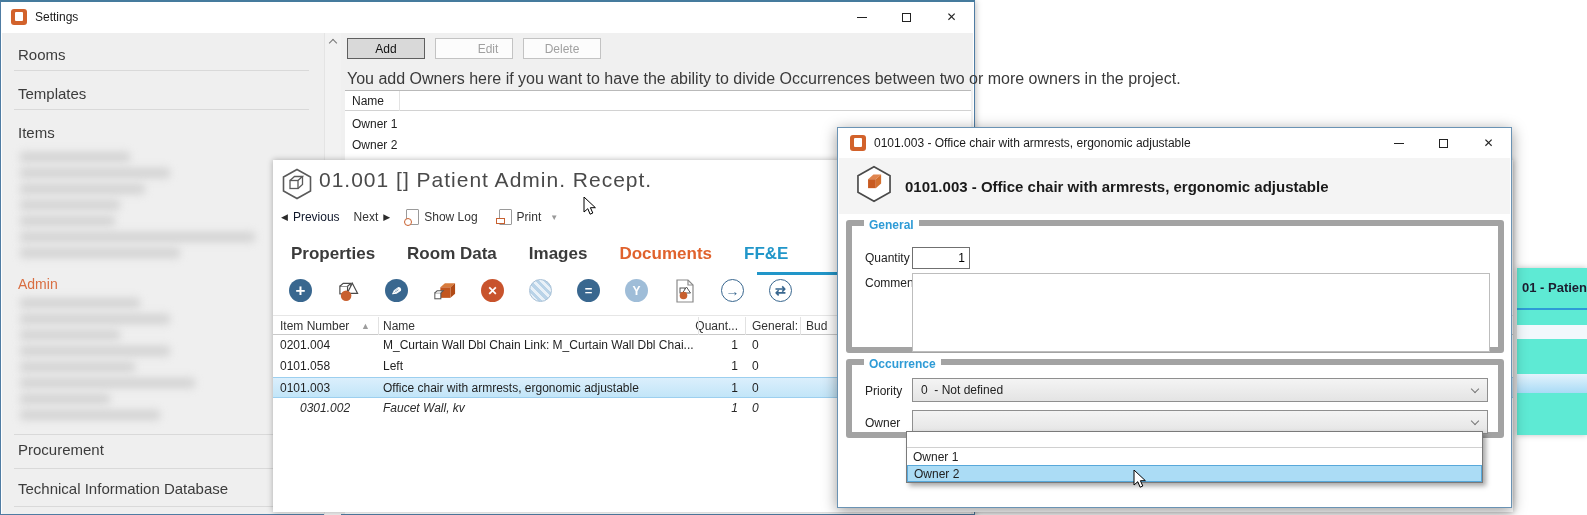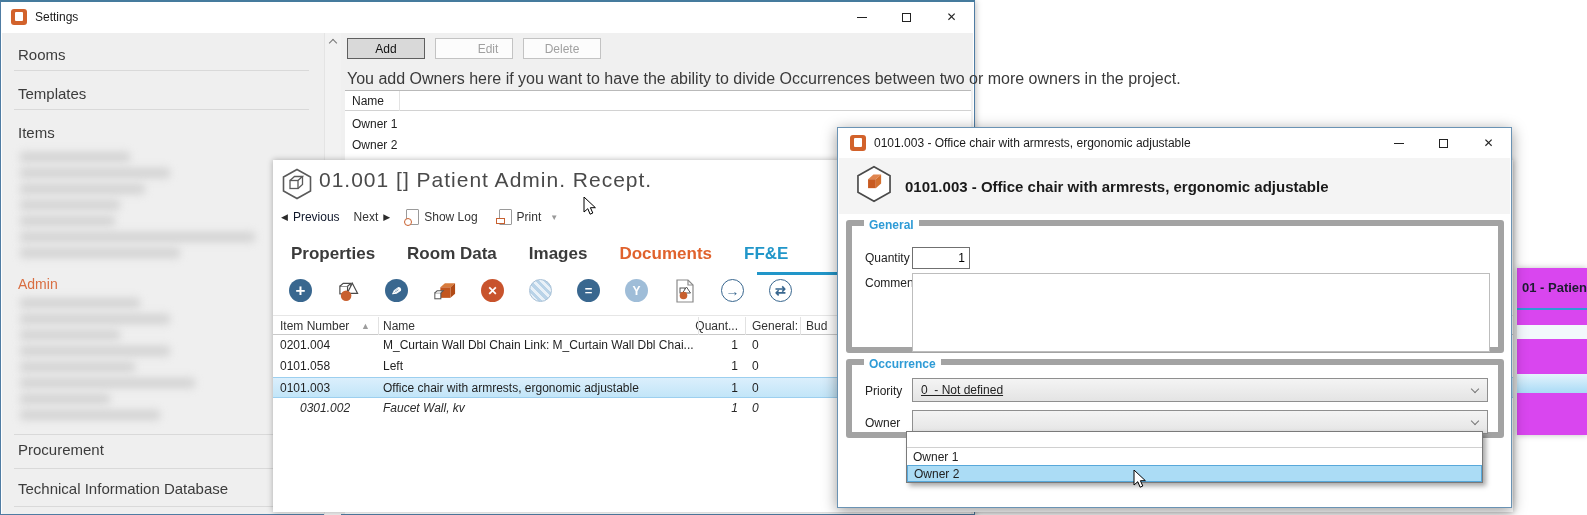--- a/index.html
+++ b/index.html
@@ -82,29 +82,29 @@
   #dialog { left:837px; top:127px; width:675px; height:381px; border:1px solid #6a93b4; box-shadow:0 3px 14px rgba(0,0,0,.4); }
   #dialog .header { position:absolute; left:1px; right:1px; top:30px; height:56px; background:#f4f4f4; display:flex; align-items:center; }
   #dialog .header .h-title { font-size:15px; font-weight:bold; color:#1a1a1a; margin-left:12px; white-space:nowrap; }
   .groupbox { position:absolute; left:8px; width:658px; border:6px solid #a3a3a3; border-radius:3px; }
   .legend { position:absolute; left:12px; top:-8px; background:#fff; padding:0 5px; font-size:12px; font-weight:bold; color:#2E9BD6; }
   #gb-general { top:92px; height:133px; }
   #gb-occ { top:231px; height:79px; }
   .flabel { position:absolute; left:13px; font-size:12px; color:#222; }
   .qty-input { position:absolute; left:60px; top:21px; width:58px; height:22px; border:1px solid #707070; font-size:12px; text-align:right; padding-right:4px; font-family:"Liberation Sans",sans-serif; }
   .comment-box { position:absolute; left:60px; top:47px; width:578px; height:79px; border:1px solid #bdbdbd; background:#fff; resize:none; font-family:"Liberation Sans",sans-serif; }
-  .combo { position:absolute; left:60px; width:576px; height:24px; background:linear-gradient(#f4f4f4,#e4e4e4); border:1px solid #8f8f8f; font-size:12px; color:#222; display:flex; align-items:center; padding:0 8px; white-space:pre;text-decoration:underline; }
+  .combo { position:absolute; left:60px; width:576px; height:24px; background:linear-gradient(#f4f4f4,#e4e4e4); border:1px solid #8f8f8f; font-size:12px; color:#222; display:flex; align-items:center; padding:0 8px; white-space:pre; }
   .combo .chev { position:absolute; right:9px; top:7px; width:6px; height:6px; border:solid #777; border-width:0 1.5px 1.5px 0; transform:rotate(45deg); }
   .dropdown { position:absolute; left:68px; top:303px; width:577px; background:#fff; border:1px solid #7a7a7a; box-shadow:3px 3px 5px rgba(0,0,0,.35); }
   .dd-row { height:17px; font-size:12px; color:#222; padding-left:6px; display:flex; align-items:center; }
   .dd-row.first { height:16px; border-bottom:1px solid #d0d0d0; }
   .dd-row.hl { background:#ABDCF5; border:1px solid #58A8DA; }
 
   
-  #bgfrag { left:1517px; top:268px; width:70px; height:167px; background:#d946ef; box-shadow:0 0 6px rgba(0,0,0,.25); overflow:hidden; }
+  #bgfrag { left:1517px; top:268px; width:70px; height:167px; background:#5eead4; box-shadow:0 0 6px rgba(0,0,0,.25); overflow:hidden; }
   #bgfrag .fr-title { position:absolute; left:5px; top:12px; font-size:13px; font-weight:bold; color:#1d1d30; white-space:nowrap; }
   #bgfrag .fr-line { position:absolute; left:0; top:40px; width:100%; height:2px; background:#2E9BD6; }
   #bgfrag .fr-band1 { position:absolute; left:0; top:57px; width:100%; height:14px; background:#f2f8fc; }
   #bgfrag .fr-band2 { position:absolute; left:0; top:106px; width:100%; height:19px; background:linear-gradient(#e4f3fc,#a9dbf6); }
 
   .cursor { position:absolute; z-index:60; }
 </style>
 </head>
 <body>
 

